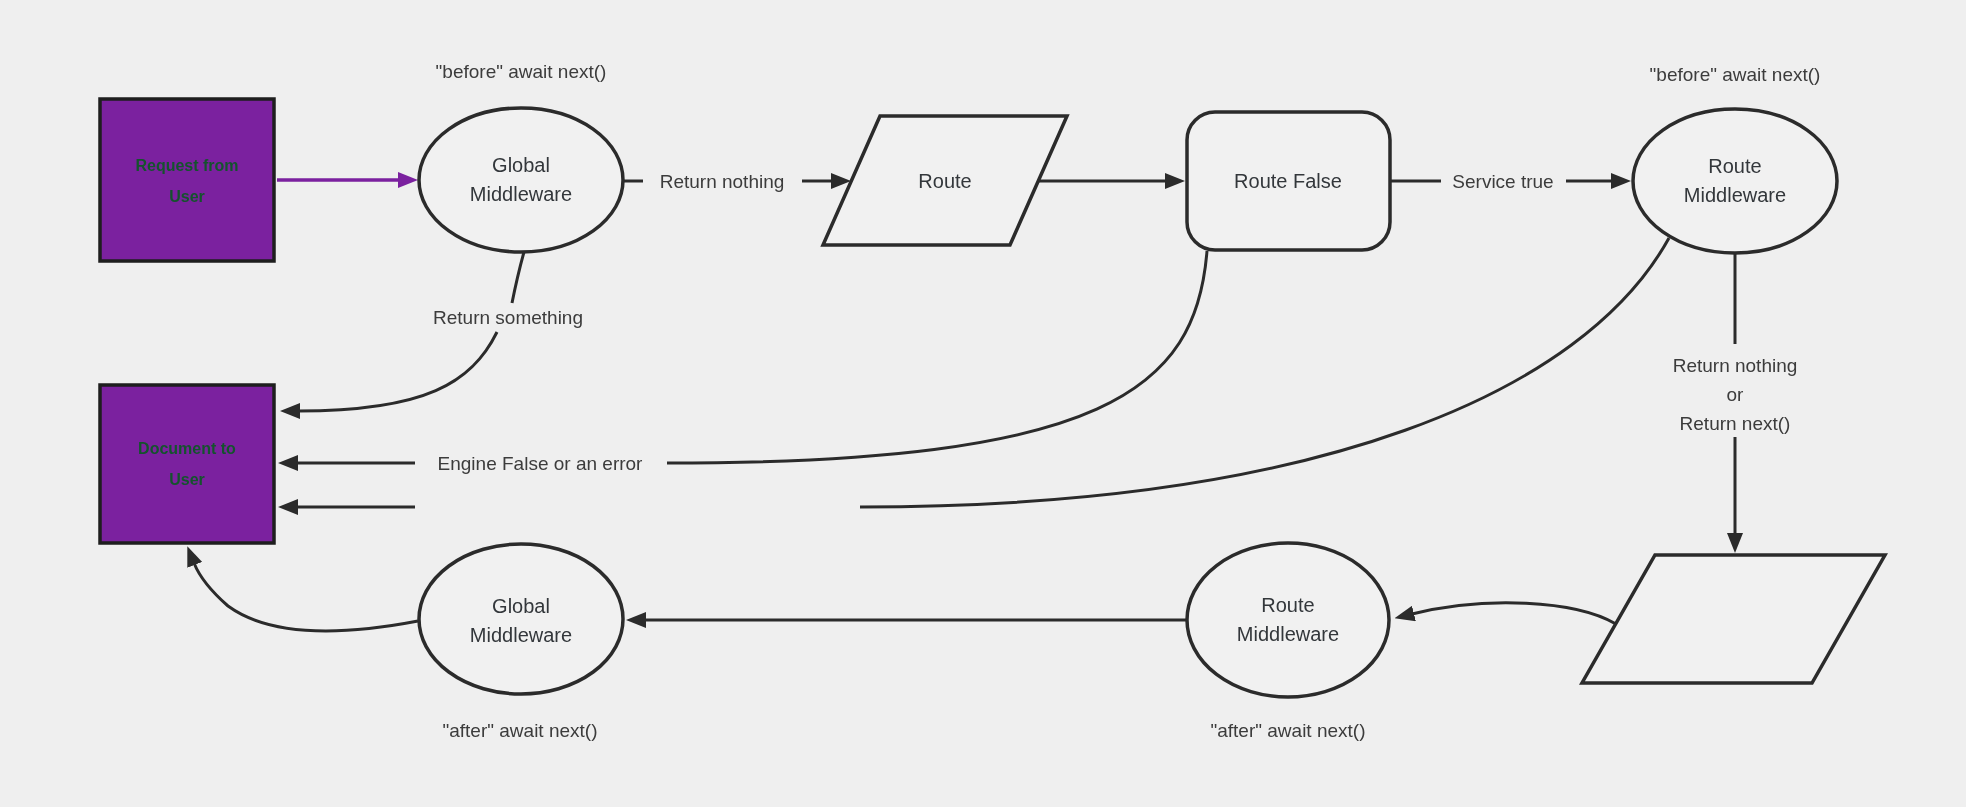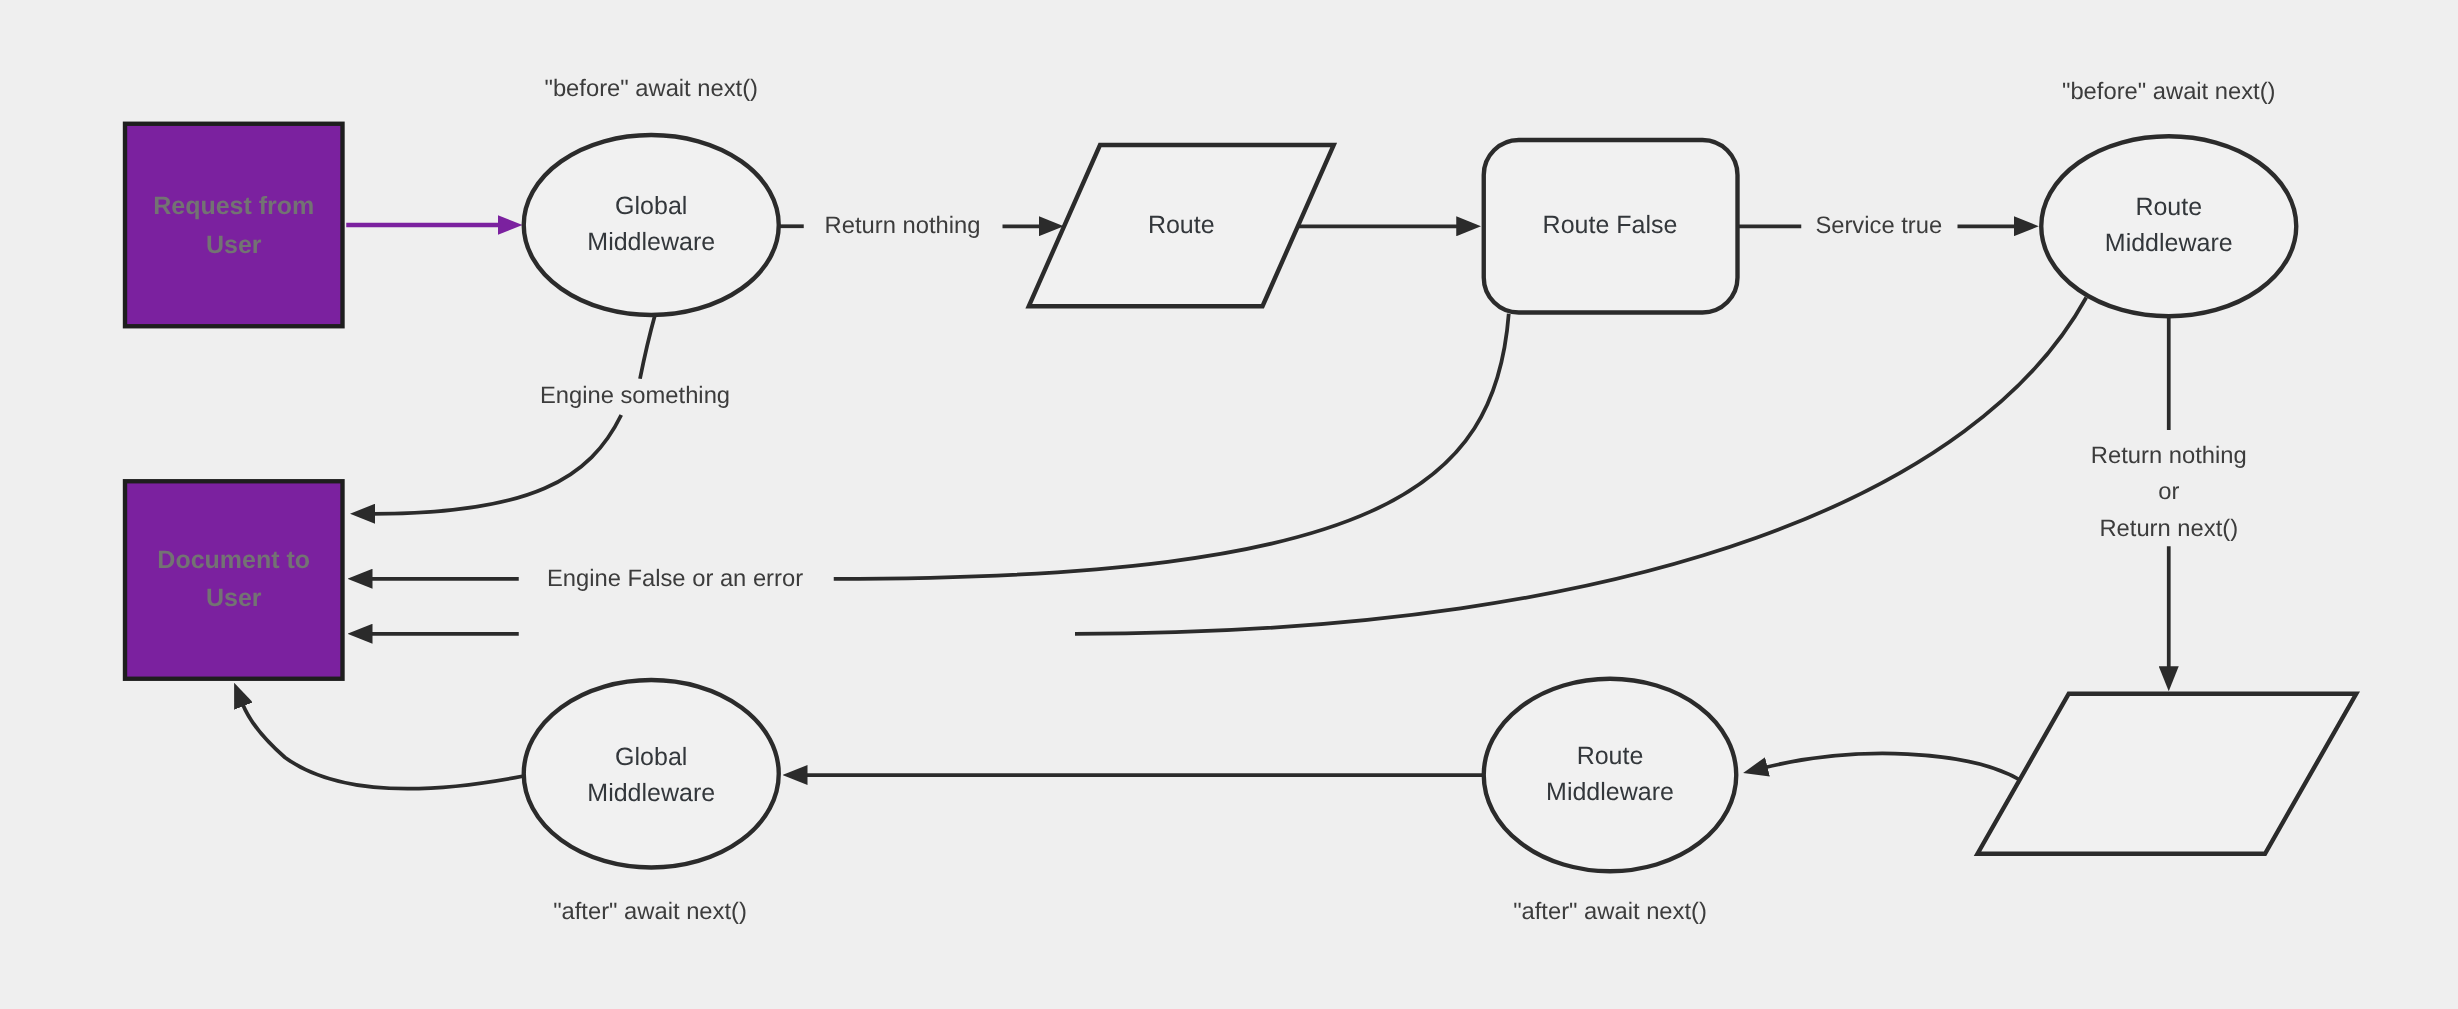--- a/index.html
+++ b/index.html
@@ -4,21 +4,21 @@
 <style>
   html,body{margin:0;padding:0;background:#efefef;}
   #stage{position:relative;width:1966px;height:807px;background:#efefef;overflow:hidden;
          font-family:"Liberation Sans", sans-serif;}
   #edges{position:absolute;left:0;top:0;width:1966px;height:807px;}
   .lbl{position:absolute;transform:translate(-50%,-50%);white-space:nowrap;text-align:center;
        font-size:19px;color:#3c3c3c;line-height:29px;}
   .node-text{position:absolute;transform:translate(-50%,-50%);text-align:center;white-space:nowrap;
        font-size:20px;color:#33373b;line-height:29px;}
   .node-text span{display:block;}
-  .node-text.white{color:#737373;font-weight:bold;font-size:20px;line-height:31px;}
+  .node-text.white{color:#14532d;font-weight:bold;font-size:16px;line-height:31px;}
   .node-text.small{font-size:16px;line-height:25px;}
 </style>
 </head>
 <body>
 
 <div id="stage">
 
   <svg id="edges" viewBox="0 0 1966 807">
     <defs>
       <marker id="arrowD" viewBox="0 0 20 16" refX="2" refY="8" markerWidth="20" markerHeight="16" markerUnits="userSpaceOnUse" orient="auto">
@@ -86,21 +86,21 @@
   </div>
   <div class="node-text white" style="left:187px;top:464px">
     <span>Document to</span>
     <span>User</span>
   </div>
 
   <div class="lbl" style="left:521px;top:71px">"before" await next()</div>
   <div class="lbl" style="left:1735px;top:74px">"before" await next()</div>
   <div class="lbl" style="left:722px;top:181px">Return nothing</div>
   <div class="lbl" style="left:1503px;top:181px">Service true</div>
-  <div class="lbl" style="left:508px;top:317px">Engine something</div>
+  <div class="lbl" style="left:508px;top:317px">Return something</div>
   <div class="lbl" style="left:540px;top:463px">Engine False or an error</div>
   <div class="lbl" style="left:1735px;top:394px">
     <span style="display:block">Return nothing</span>
     <span style="display:block">or</span>
     <span style="display:block">Return next()</span>
   </div>
   <div class="lbl" style="left:520px;top:730px">"after" await next()</div>
   <div class="lbl" style="left:1288px;top:730px">"after" await next()</div>
 
 </div>

